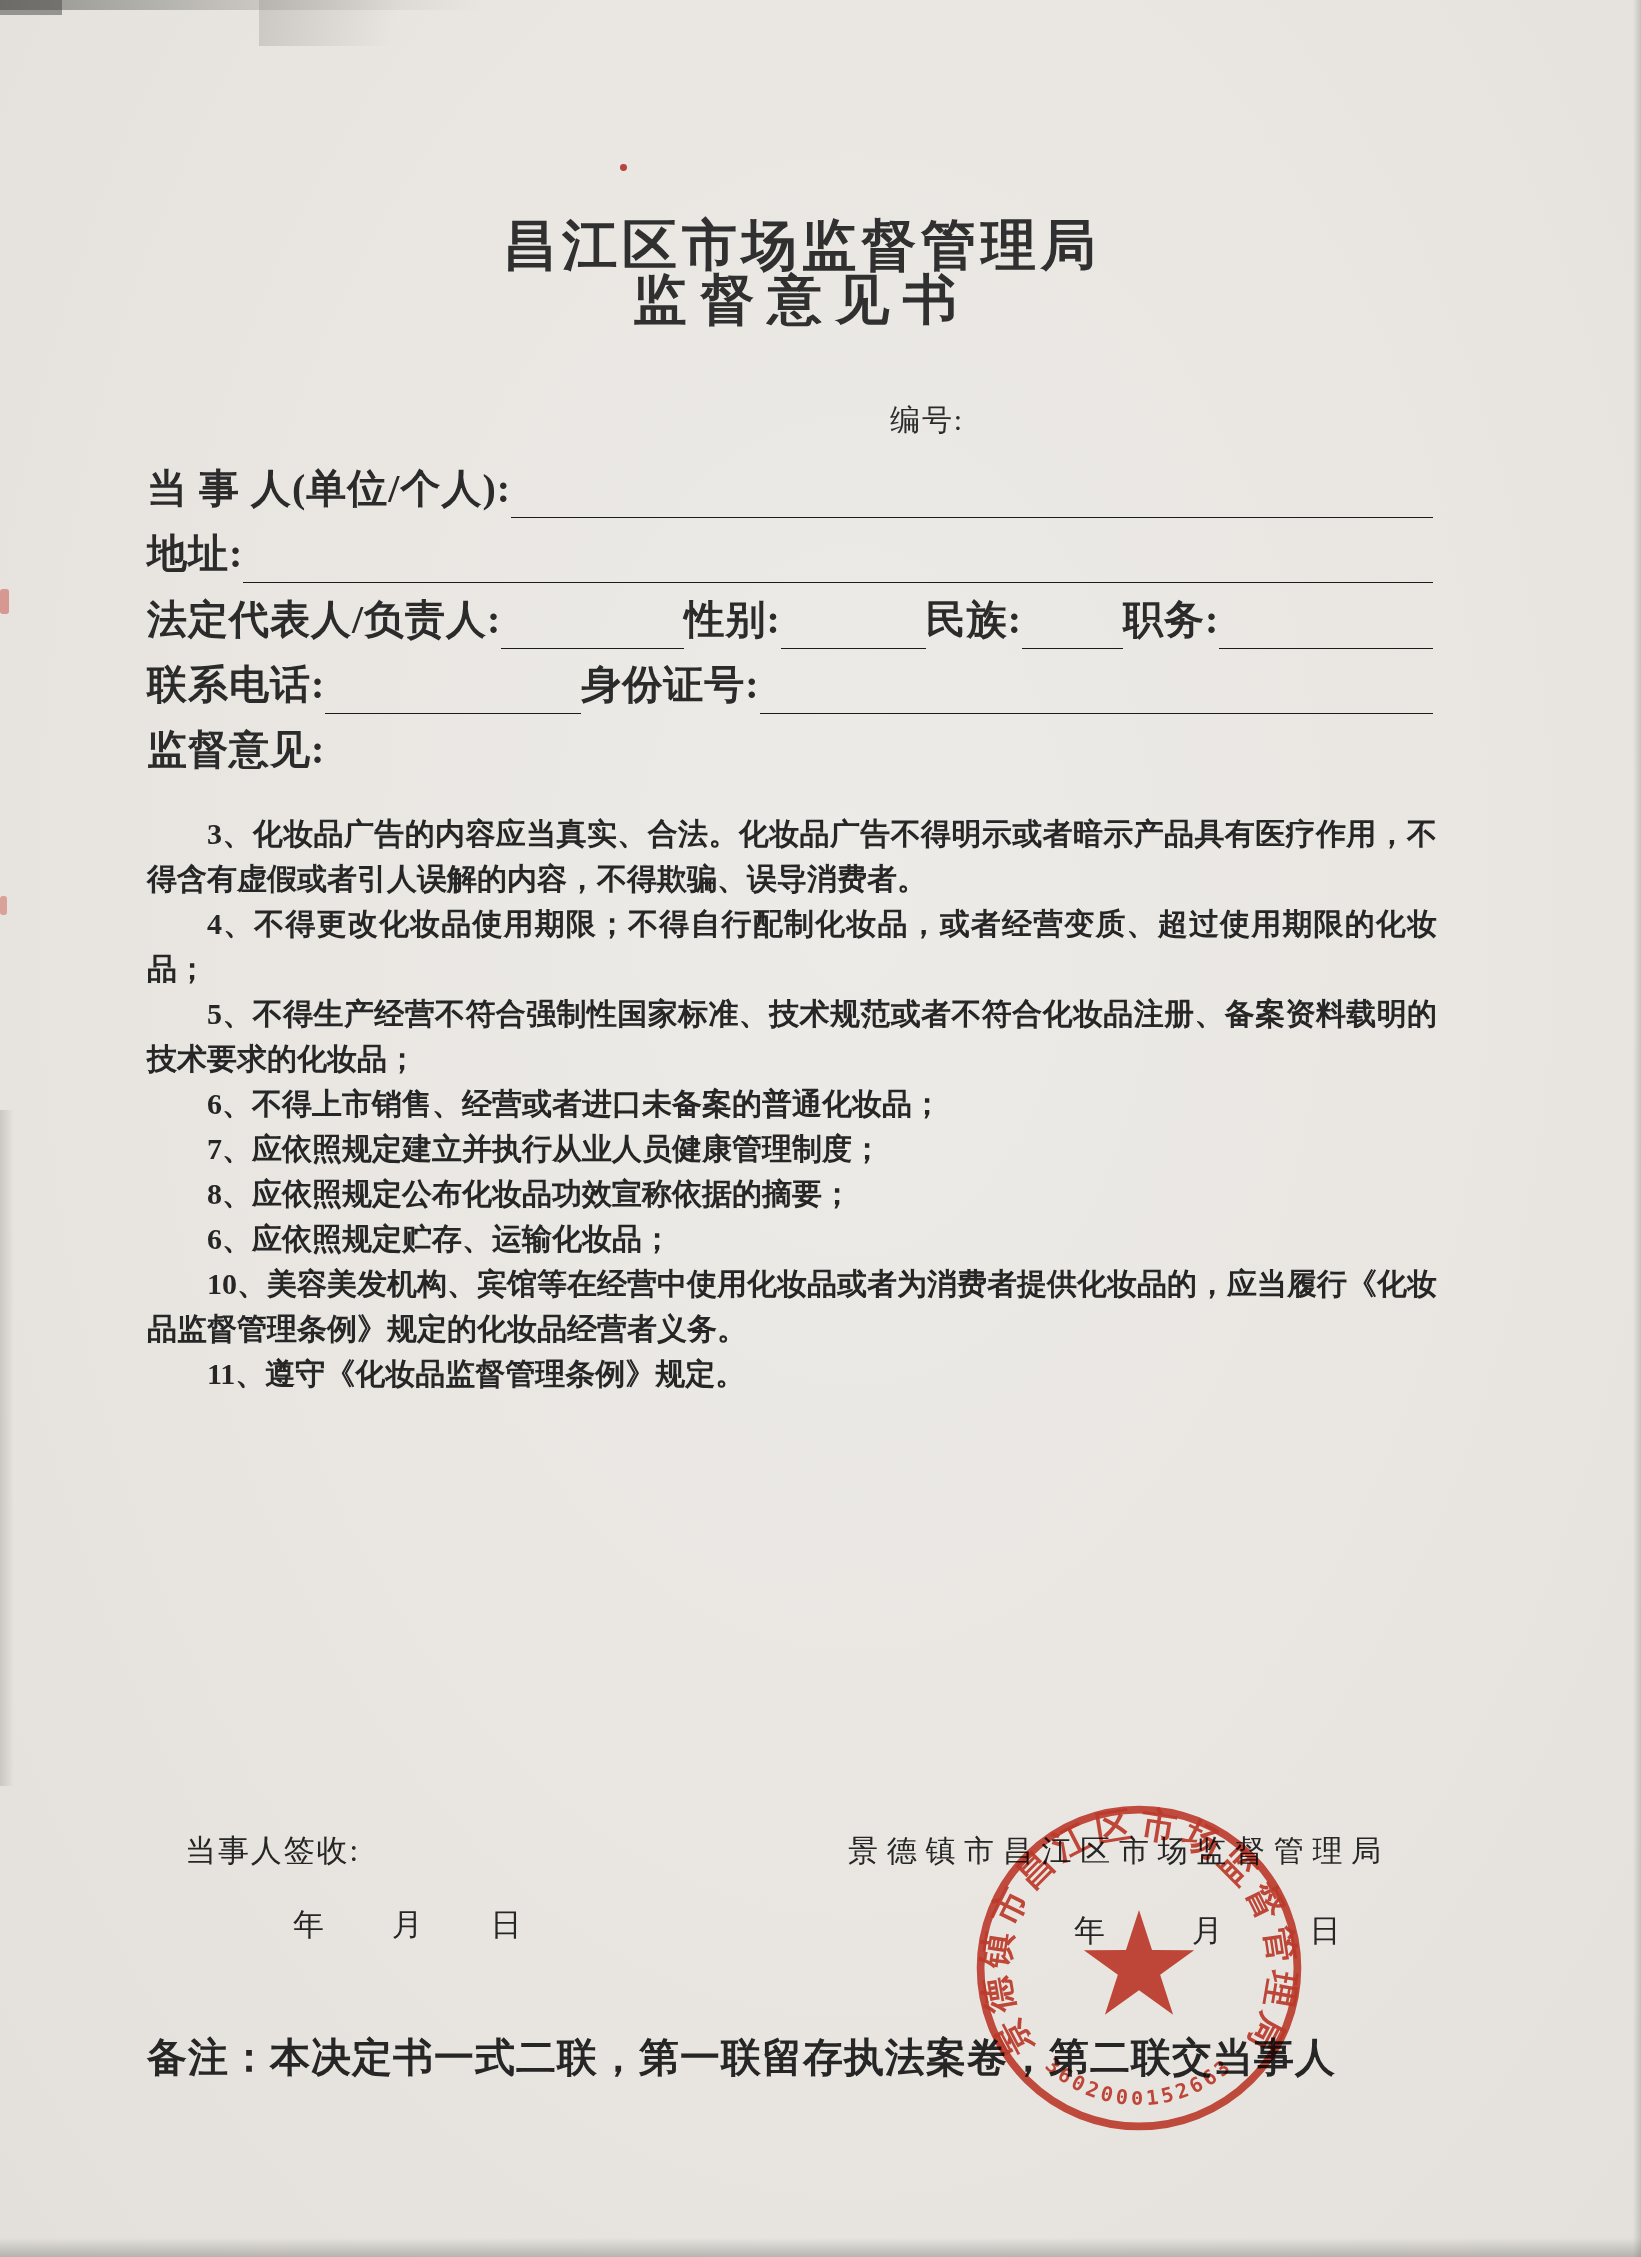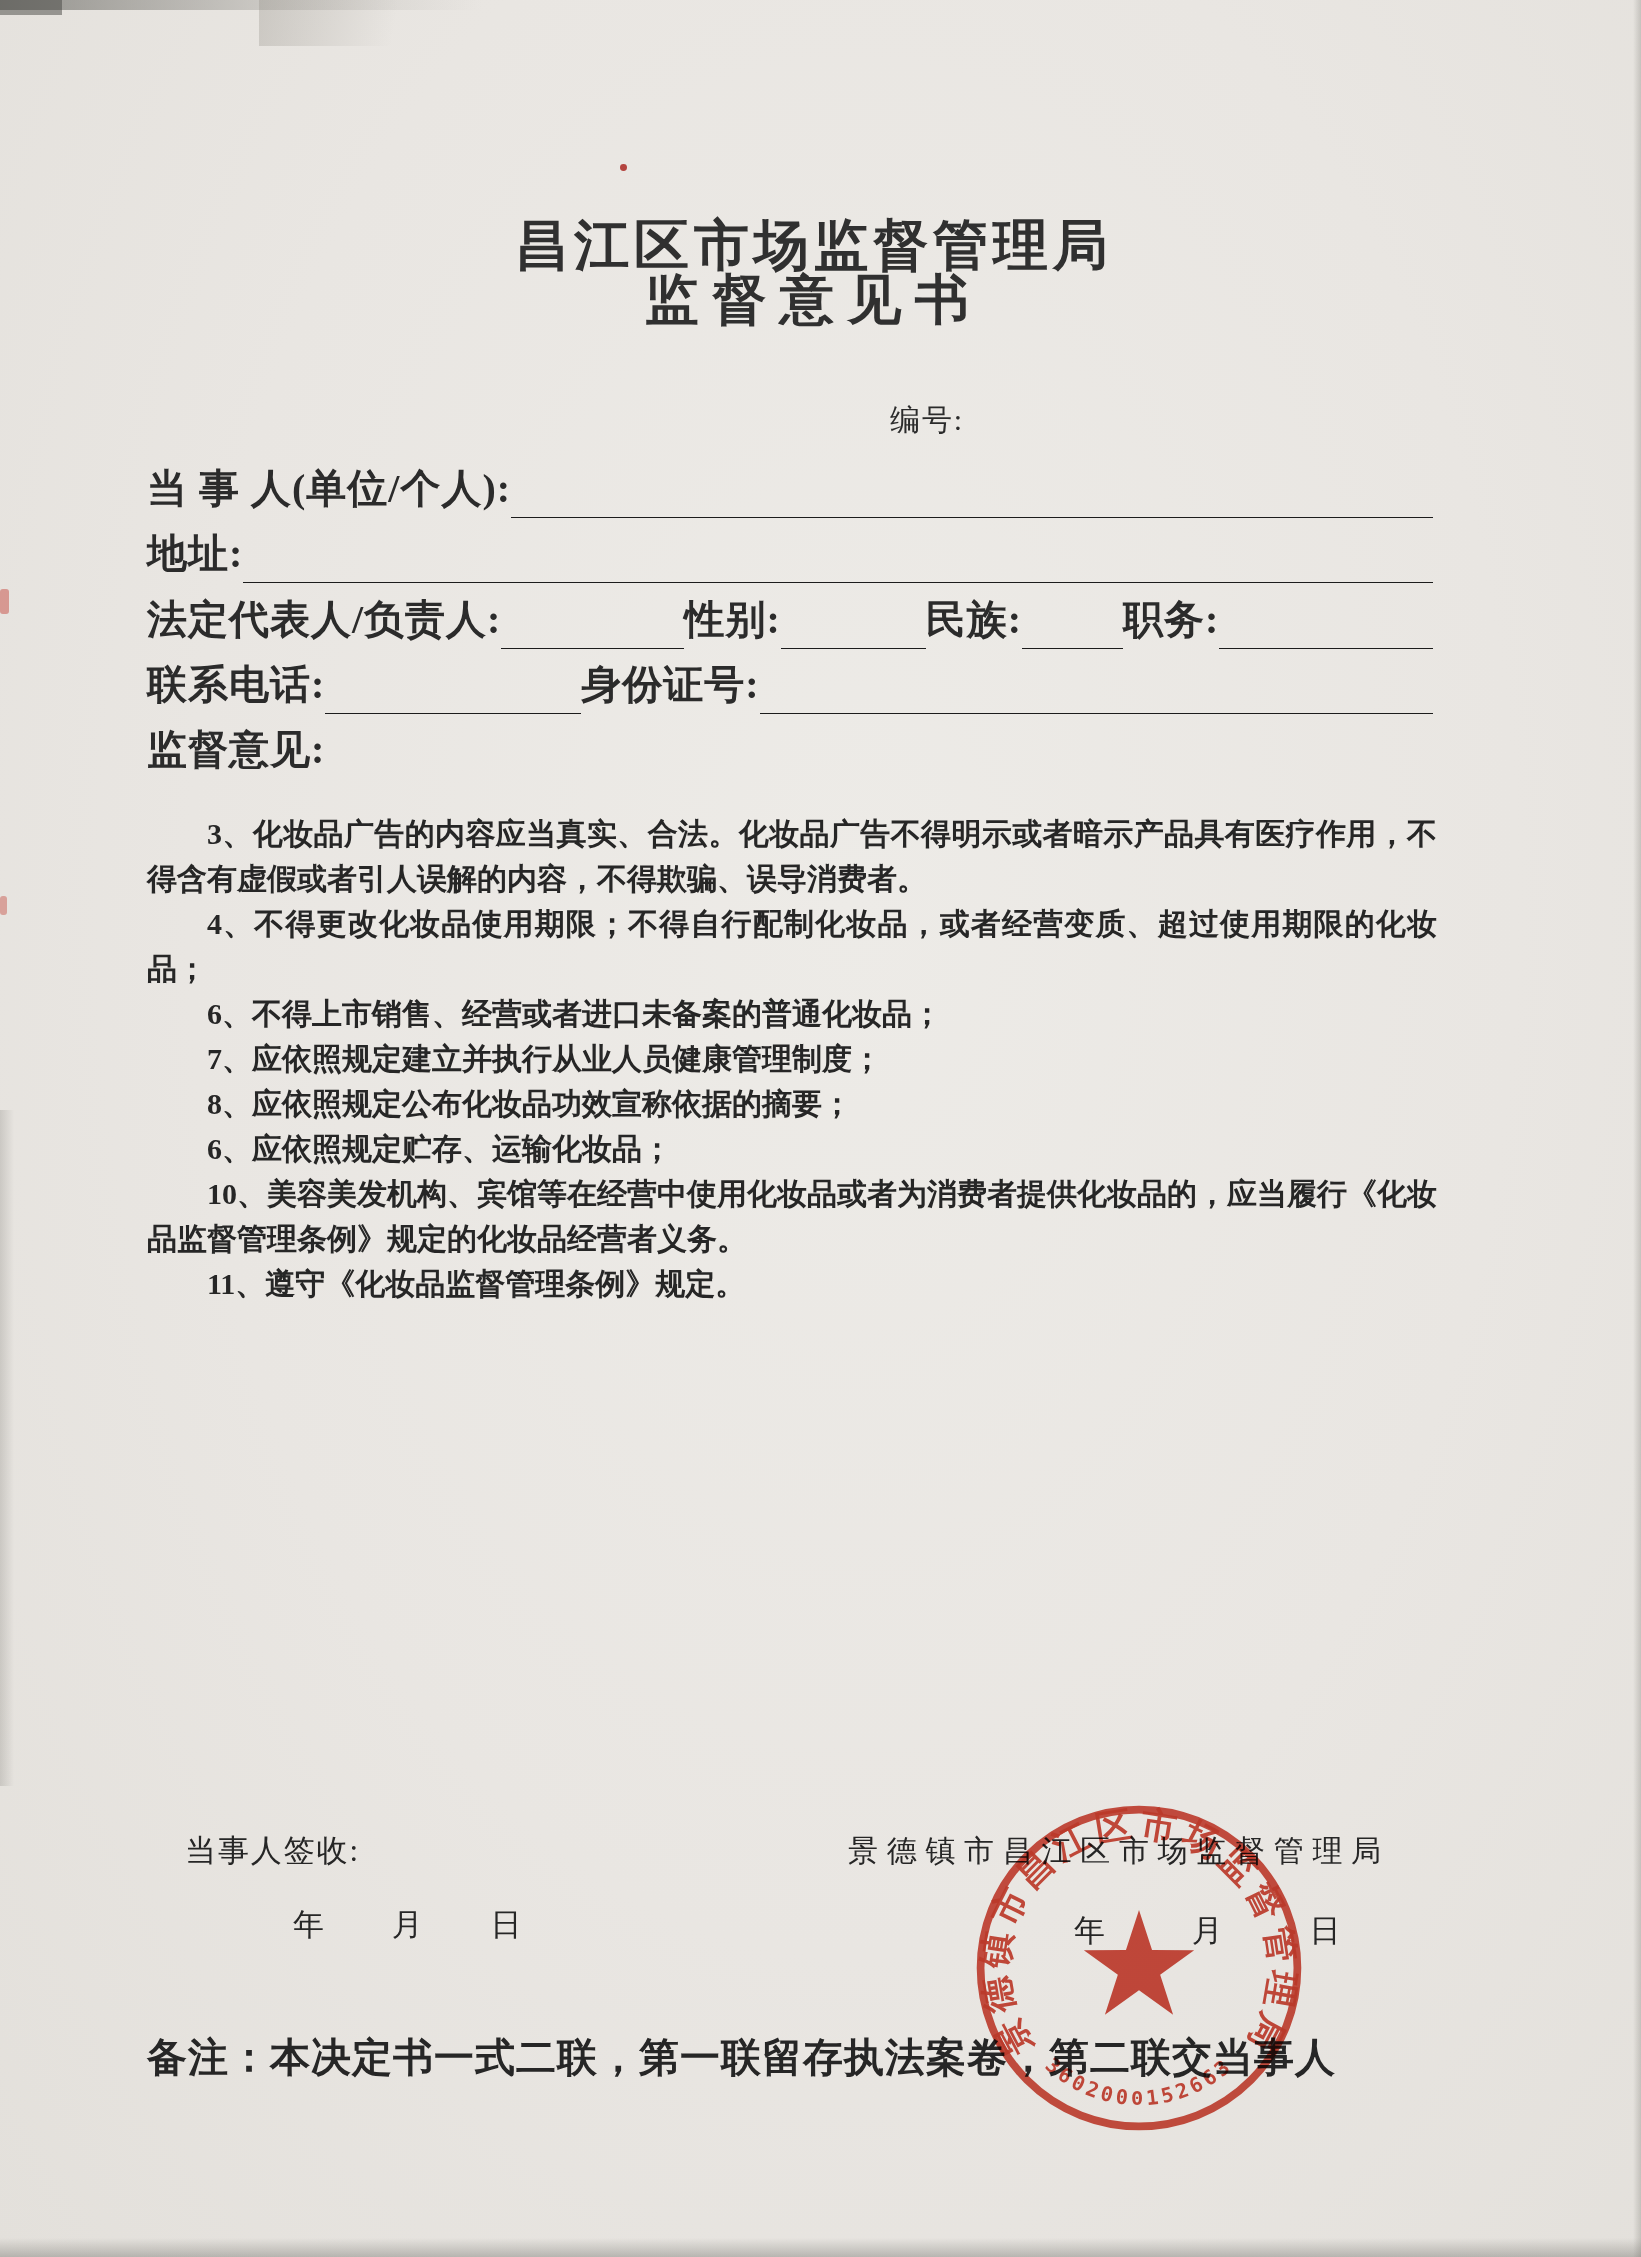--- a/index.html
+++ b/index.html
@@ -23,21 +23,21 @@
   .art-dot-red{left:620px;top:164px;width:6.8px;height:6.8px;border-radius:50%;background:rgba(170,40,35,.85);}
   .art-speck-1{left:0;top:589px;width:8.7px;height:25px;background:rgba(195,60,50,.45);border-radius:2.9px;}
   .art-speck-2{left:0;top:896px;width:6.8px;height:19.3px;background:rgba(195,60,50,.4);border-radius:2.9px;}
   .art-bottom{left:0;bottom:0;width:100%;height:19.3px;
     background:linear-gradient(to top, rgba(95,95,90,.35), rgba(0,0,0,0));}
   .art-right{right:0;top:0;width:7.7px;height:100%;
     background:linear-gradient(to left, rgba(120,118,112,.3), rgba(0,0,0,0));}
   .art-left-shadow{left:0;top:1110px;width:13.5px;height:676px;
     background:linear-gradient(to right, rgba(120,118,112,.25), rgba(0,0,0,0));}
   
-  .title-block{position:absolute;left:12px;top:218px;width:1603px;text-align:center;
+  .title-block{position:absolute;left:0;top:218px;width:1603px;text-align:center;
     font-family:"DejaVu Sans","Liberation Sans",sans-serif;font-weight:bold;color:#303030;}
   .title-line1{font-size:55px;letter-spacing:4.8px;line-height:1.0;}
   .title-line2{font-size:54px;letter-spacing:13.5px;line-height:1.0;}
   .serial{position:absolute;left:890px;top:400px;font-size:30px;letter-spacing:1.9px;color:#2b2b2b;}
   
   .form{position:absolute;left:147px;top:471px;width:1286px;font-size:40px;color:#2b2b2b;font-weight:bold;}
   .frow{display:flex;align-items:flex-end;height:47px;margin-bottom:18.3px;white-space:nowrap;}
   .flabel{flex:0 0 auto;padding-bottom:1.9px;letter-spacing:1px;}
   .fline{flex:0 0 auto;height:39px;border-bottom:1.9px solid #1c1c1c;}
   .fline.grow{flex:1 1 auto;}
@@ -107,20 +107,21 @@
       <span class="fline grow"></span>
     </div>
     <div class="frow">
       <span class="flabel">监督意见:</span>
     </div>
   </div>
 
   <div class="bodytext">
     <p>3、化妆品广告的内容应当真实、合法。化妆品广告不得明示或者暗示产品具有医疗作用，不得含有虚假或者引人误解的内容，不得欺骗、误导消费者。</p>
     <p>4、不得更改化妆品使用期限；不得自行配制化妆品，或者经营变质、超过使用期限的化妆品；</p>
+    <p>5、不得生产经营不符合强制性国家标准、技术规范或者不符合化妆品注册、备案资料载明的技术要求的化妆品；</p>
     <p>6、不得上市销售、经营或者进口未备案的普通化妆品；</p>
     <p>7、应依照规定建立并执行从业人员健康管理制度；</p>
     <p>8、应依照规定公布化妆品功效宣称依据的摘要；</p>
     <p>6、应依照规定贮存、运输化妆品；</p>
     <p>10、美容美发机构、宾馆等在经营中使用化妆品或者为消费者提供化妆品的，应当履行《化妆品监督管理条例》规定的化妆品经营者义务。</p>
     <p>11、遵守《化妆品监督管理条例》规定。</p>
   </div>
 
   <div class="sign-left">当事人签收:</div>
   <div class="date-left">

